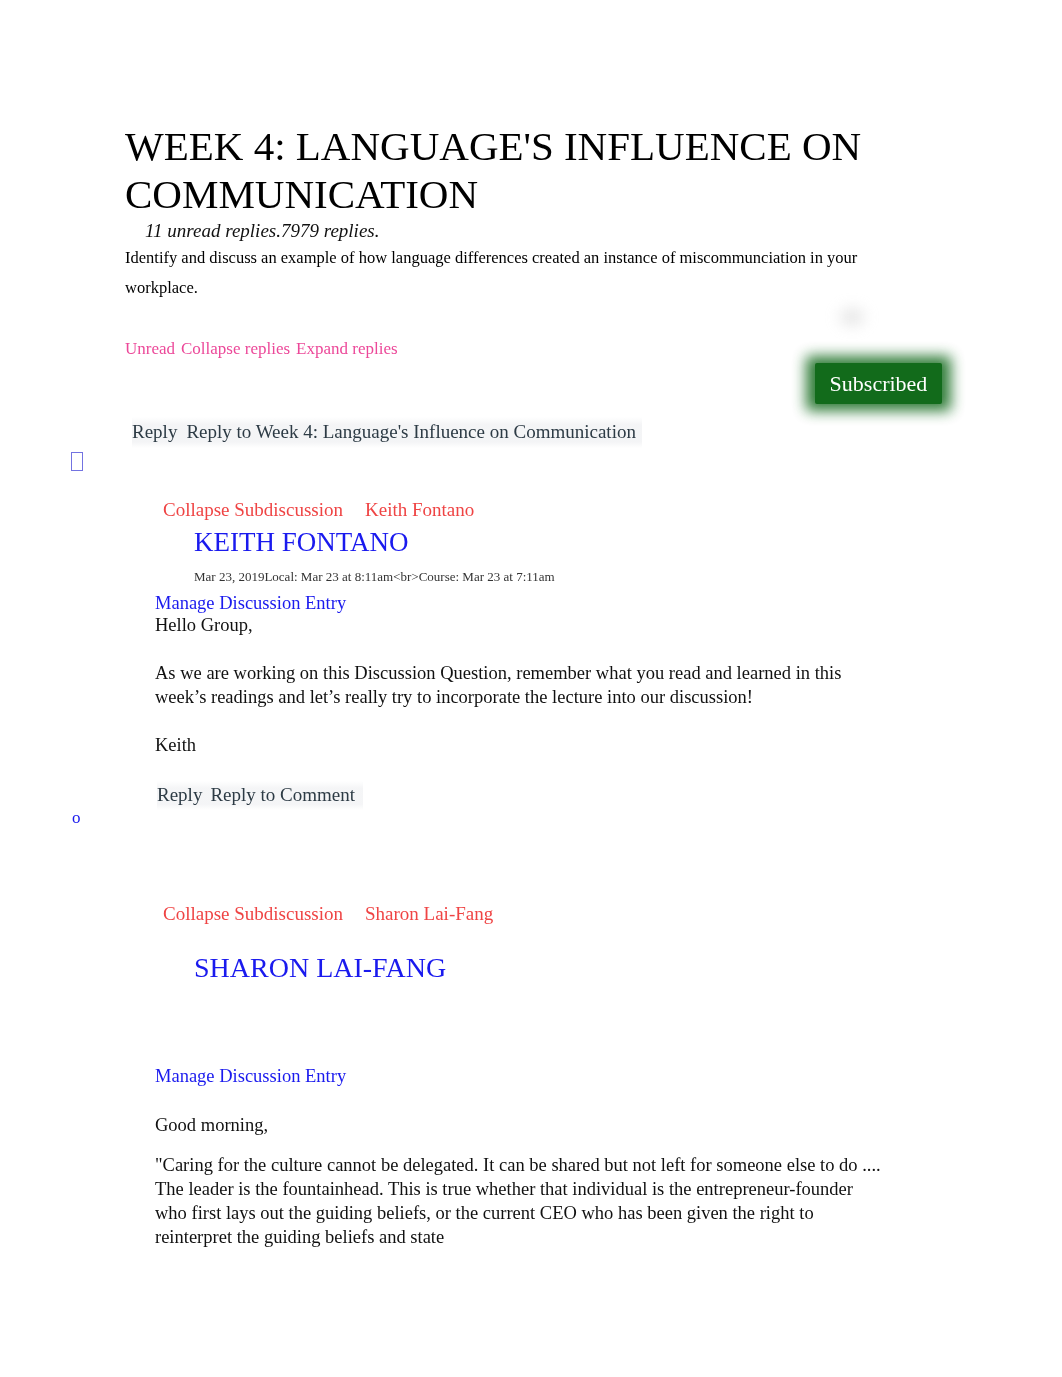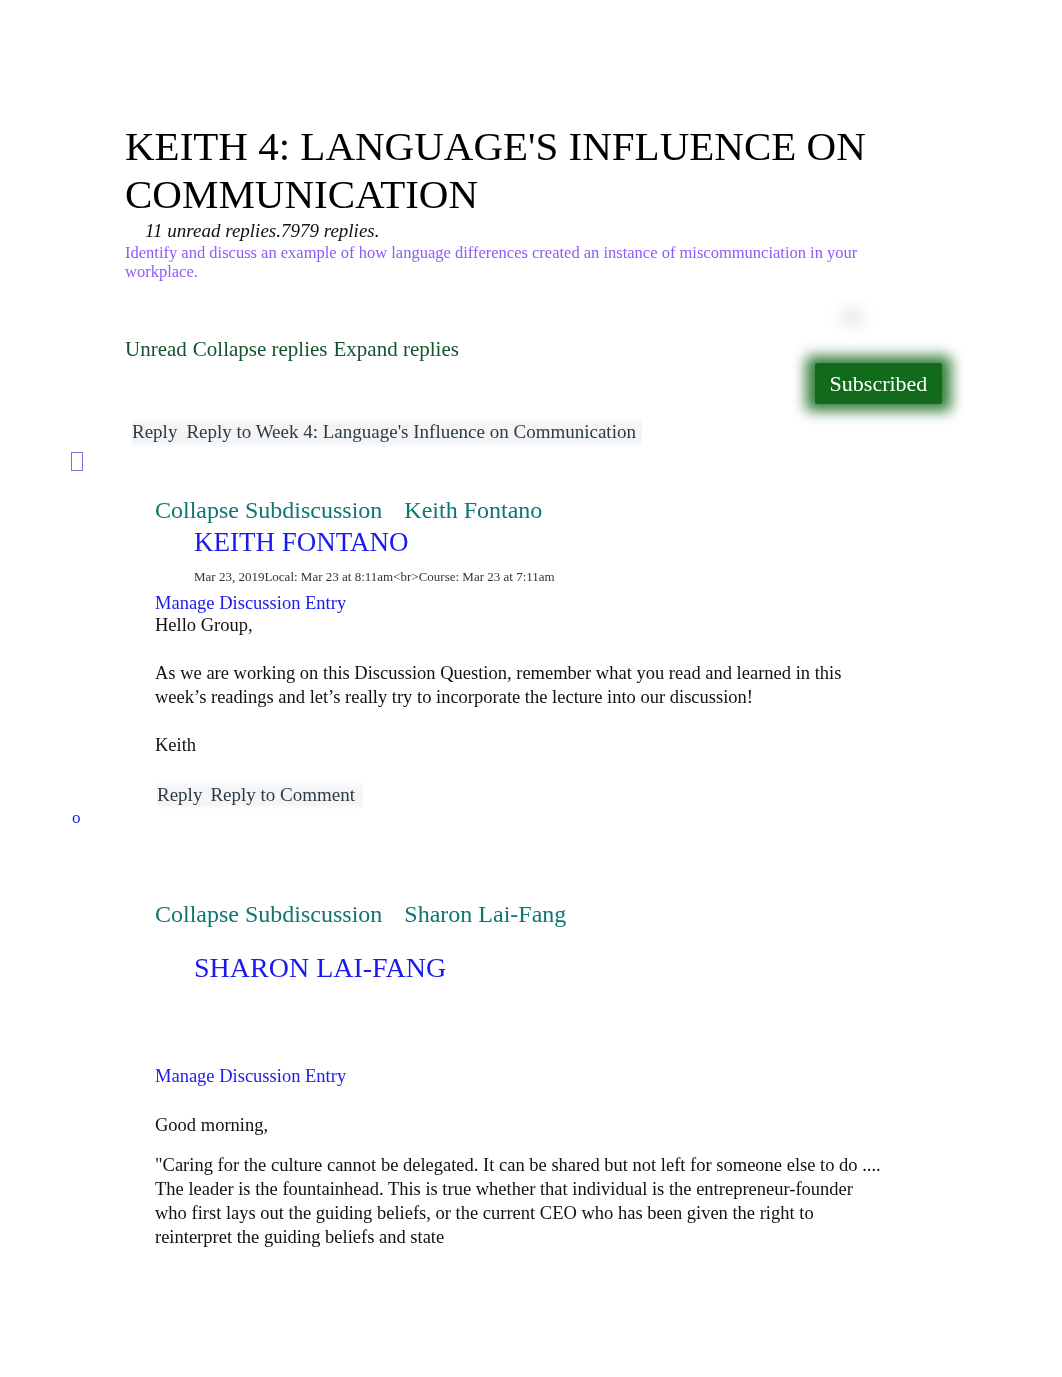--- a/index.html
+++ b/index.html
@@ -62,42 +62,42 @@
     filter: blur(3px);
     z-index:-1;
   }
 
   
   .prompt {
     left: 125px;
     top: 243px;
     width: 790px;
     font-size: 16.5px;
-    line-height: 19px;
-    color: #8b5cf6;
+    line-height: 30px;
+    color: #000000;
   }
 
   
   .toolbar-row-1 {
     left: 125px;
     top: 286px;
     font-size: 19px;
     line-height: 24px;
     color: #000;
     white-space: nowrap;
   }
   .toolbar-row-1 span { margin-right: 6px; }
   .toolbar-row-1 span:last-child { margin-right: 0; }
 
   .toolbar-row-2 {
     left: 125px;
     top: 337px;
-    font-size: 21px;
-    line-height: 24px;
-    color: #14532d;
+    font-size: 17px;
+    line-height: 24px;
+    color: #ec4899;
     white-space: nowrap;
   }
   .toolbar-row-2 span { margin-right: 6px; }
 
   
   .blur-artifact {
     left: 832px;
     top: 300px;
     width: 40px;
     height: 34px;
@@ -171,24 +171,25 @@
     top: 808px;
     font-size: 17px;
     line-height: 20px;
     color: #1a1aee;
   }
 
   
   .entry { position: absolute; }
 
   .collapse-row {
-    font-size: 24px;
-    line-height: 24px;
-    color: #0f766e;
-    white-space: nowrap;
+    font-size: 19px;
+    line-height: 24px;
+    color: #ef4444;
+    white-space: nowrap;
+    margin-left: 8px;
   }
   .collapse-row .gap { display:inline-block; width:22px; }
 
   .author-name {
     font-size: 27px;
     line-height: 34px;
     color: #1a1aee;
     font-weight: normal;
     margin: 0;
     white-space: nowrap;
@@ -240,21 +241,21 @@
     background: linear-gradient(to bottom, rgba(235,236,238,0) 0%, rgba(233,234,237,0.85) 40%, rgba(246,246,248,0.25) 100%);
     filter: blur(3.5px);
     z-index:-1;
   }
 </style>
 </head>
 <body>
 
 <div class="page">
 
-  <h1 class="abs doc-title">KEITH 4: LANGUAGE'S INFLUENCE ON COMMUNICATION</h1>
+  <h1 class="abs doc-title">WEEK 4: LANGUAGE'S INFLUENCE ON COMMUNICATION</h1>
 
   <div class="abs unread-line">
     <span>11 unread replies.</span><span class="count-hl">7979</span><span> replies.</span>
   </div>
 
   <div class="abs prompt">Identify and discuss an example of how language differences created an instance of miscommunciation in your workplace.</div>
 
 
   <div class="abs blur-artifact"></div>
 

